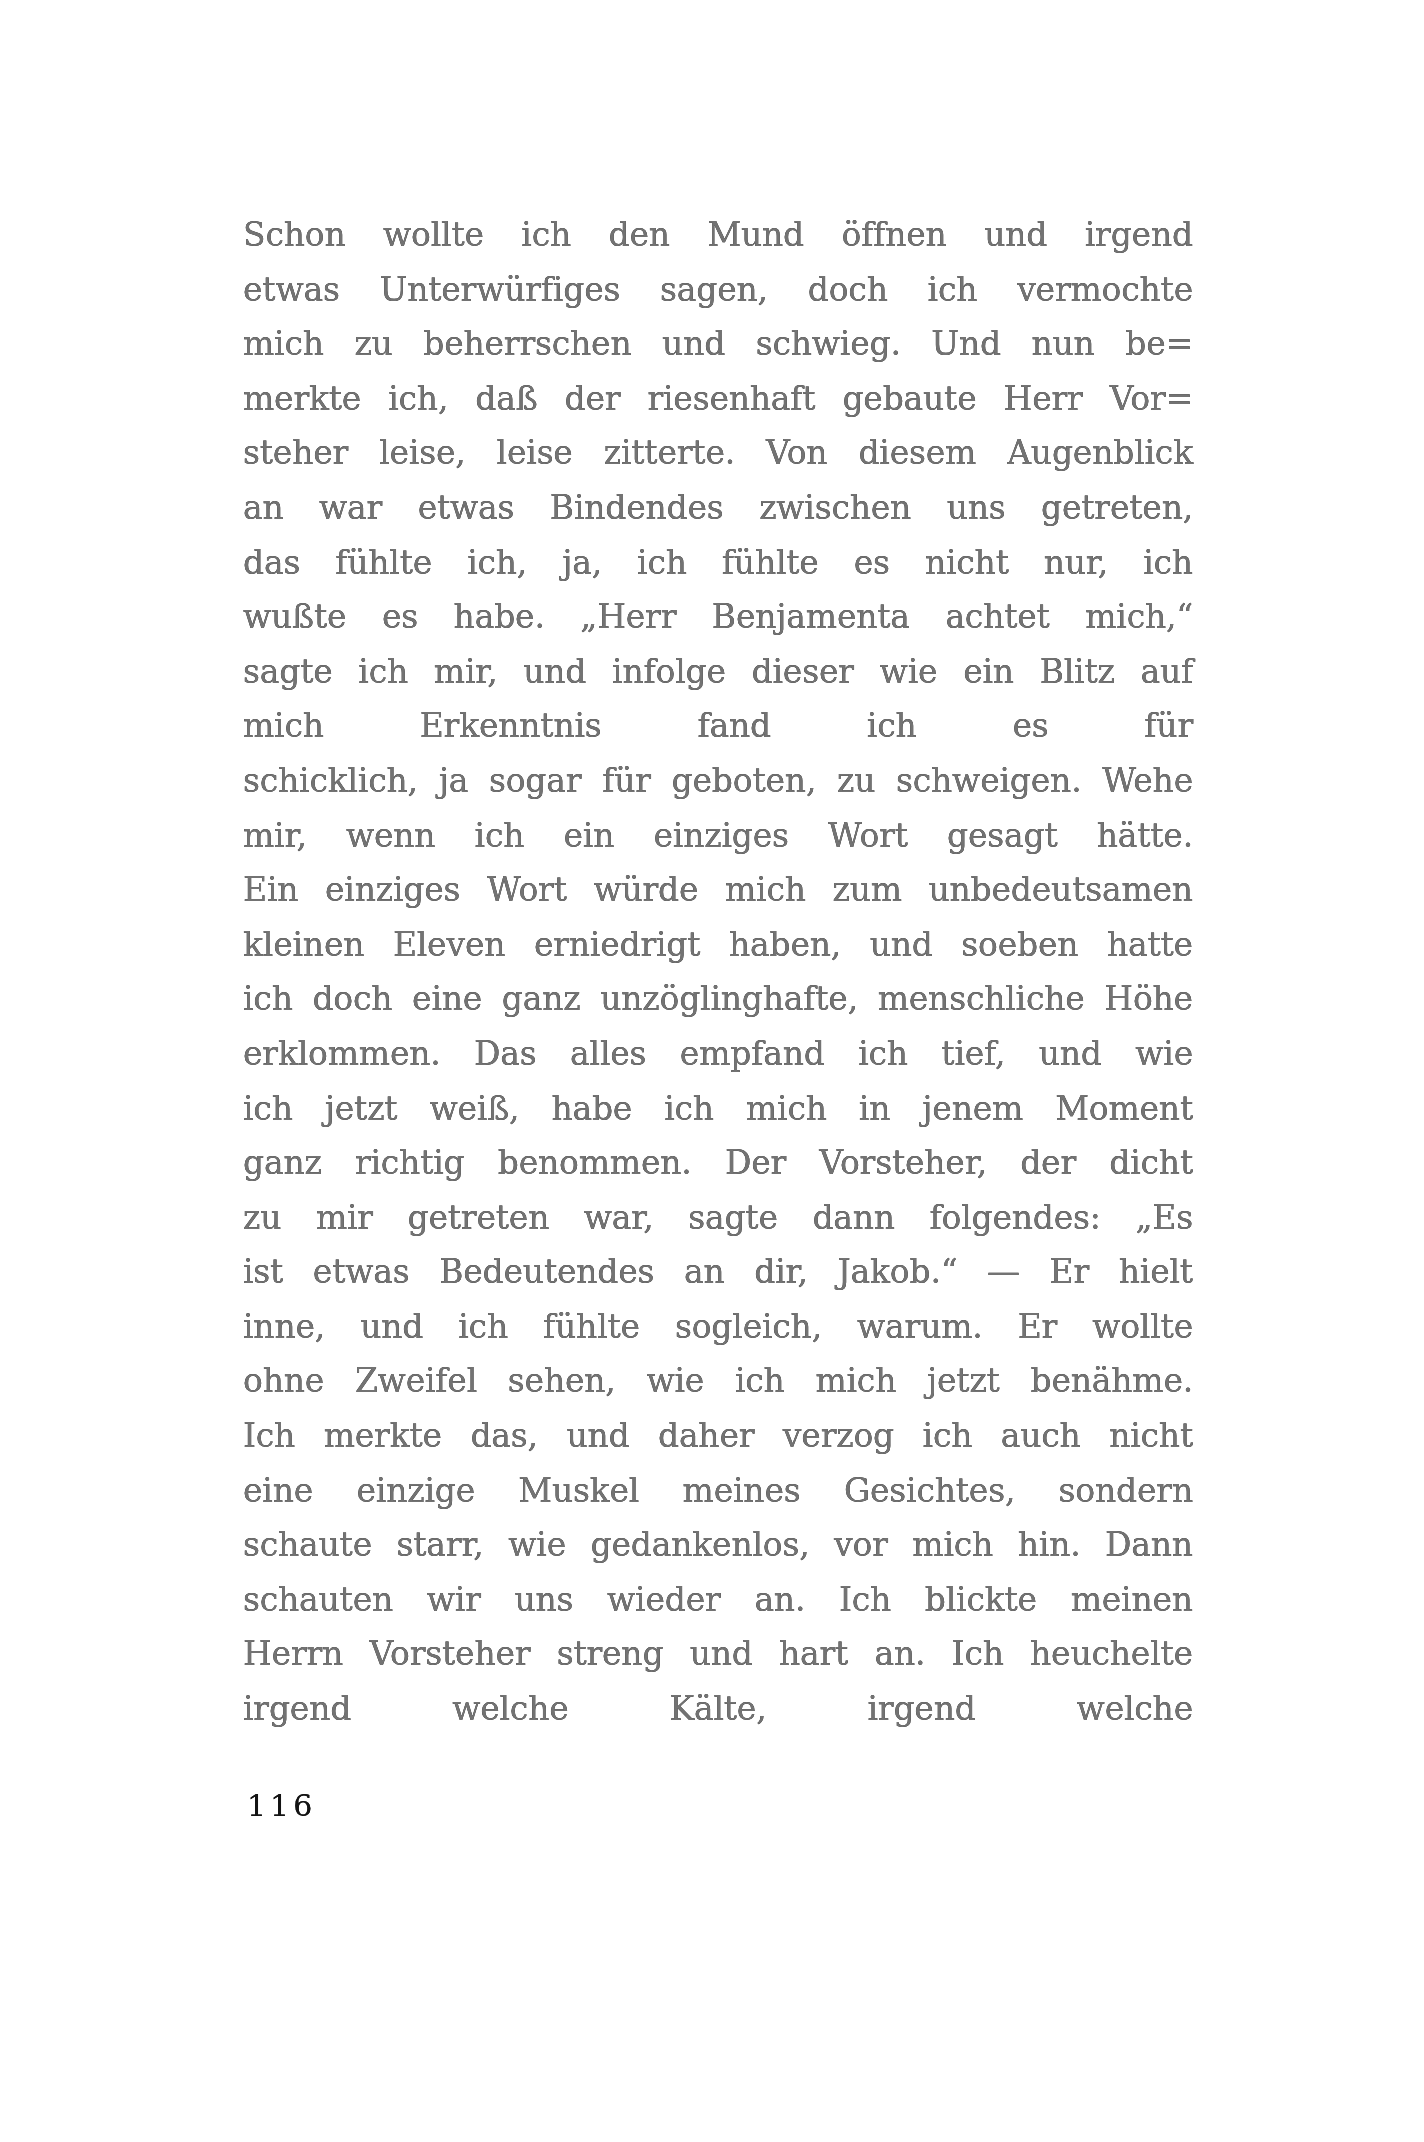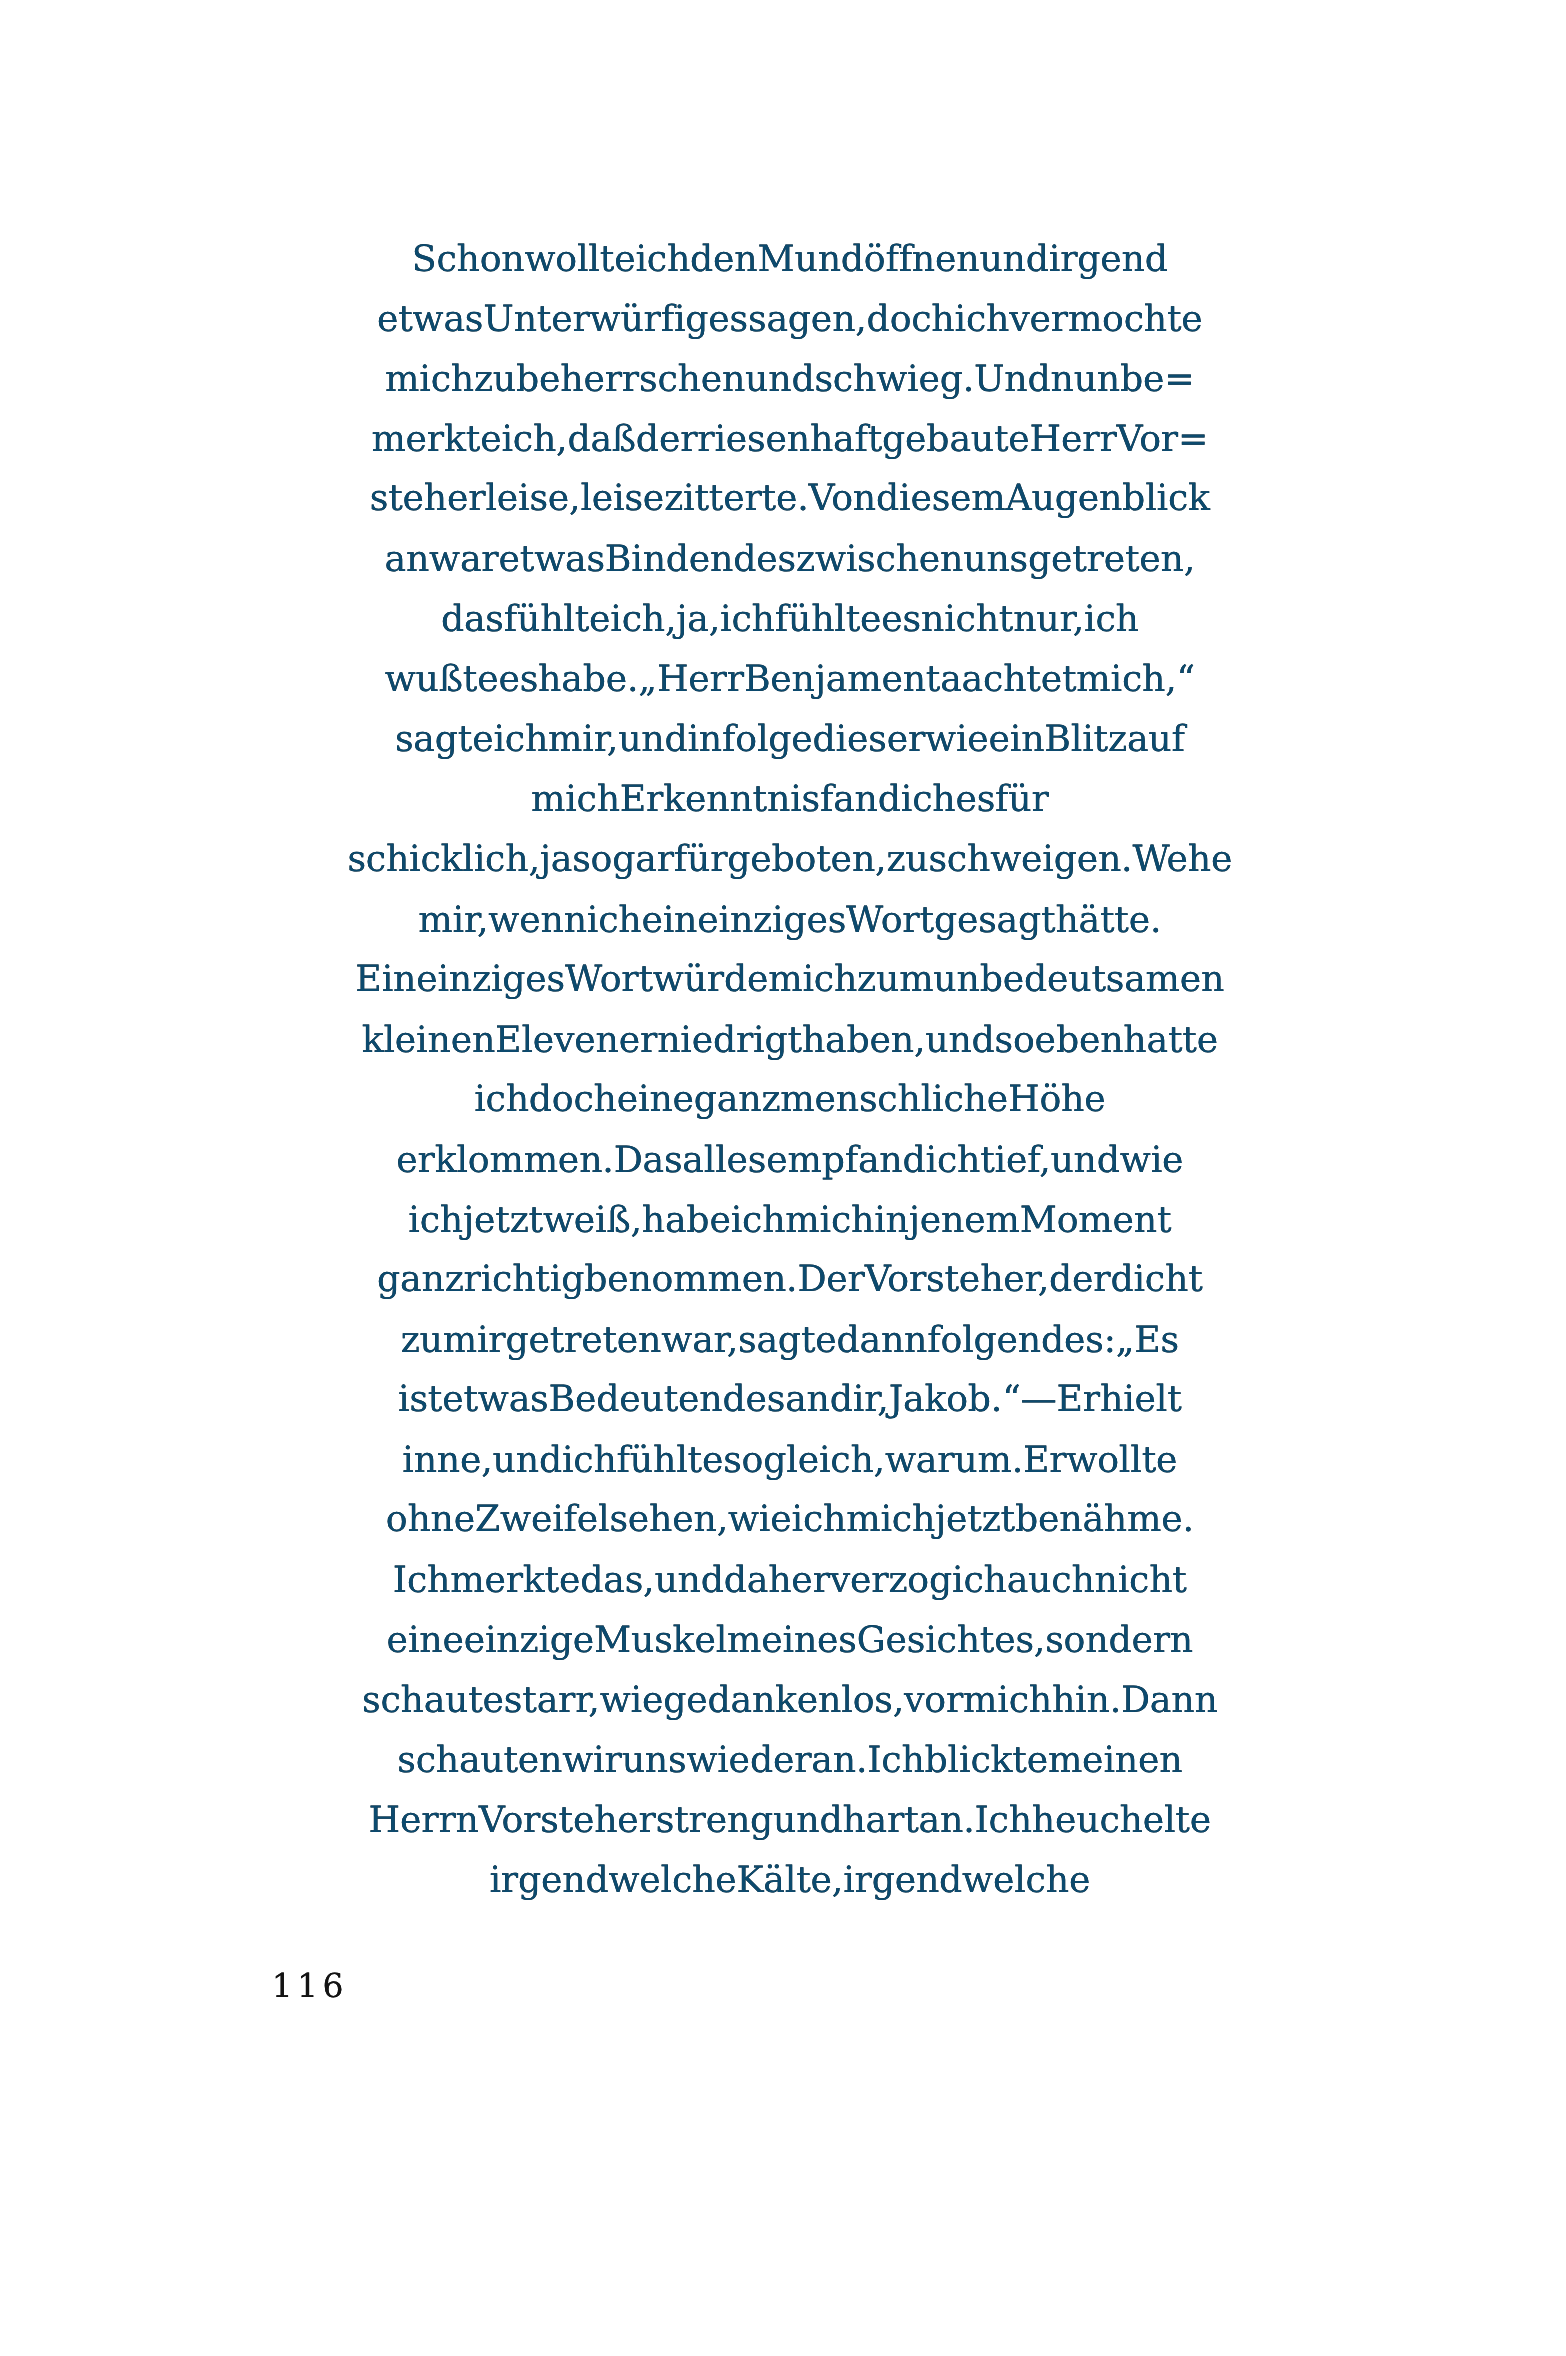--- a/index.html
+++ b/index.html
@@ -22,26 +22,26 @@
   }
   .text-block {
     position: absolute;
     left: 243px;
     top: 208px;
     width: 950px;
   }
   .text-line {
     display: flex;
     flex-wrap: nowrap;
-    justify-content: center;
+    justify-content: space-between;
     line-height: 54.6px;
     font-size: 33px;
     letter-spacing: -0.2px;
     white-space: pre;
-    color: #0c4a6e;
+    color: #737373;
     
     text-shadow: 0 0 0.4px #131313;
   }
   .text-line span {
     display: inline-block;
   }
   .page-number {
     position: absolute;
     left: 247px;
     top: 1742px;
@@ -65,21 +65,21 @@
       <div class="text-line"><span>steher</span><span>leise,</span><span>leise</span><span>zitterte.</span><span>Von</span><span>diesem</span><span>Augenblick</span></div>
       <div class="text-line"><span>an</span><span>war</span><span>etwas</span><span>Bindendes</span><span>zwischen</span><span>uns</span><span>getreten,</span></div>
       <div class="text-line"><span>das</span><span>fühlte</span><span>ich,</span><span>ja,</span><span>ich</span><span>fühlte</span><span>es</span><span>nicht</span><span>nur,</span><span>ich</span></div>
       <div class="text-line"><span>wußte</span><span>es</span><span>habe.</span><span>„Herr</span><span>Benjamenta</span><span>achtet</span><span>mich,“</span></div>
       <div class="text-line"><span>sagte</span><span>ich</span><span>mir,</span><span>und</span><span>infolge</span><span>dieser</span><span>wie</span><span>ein</span><span>Blitz</span><span>auf</span></div>
       <div class="text-line"><span>mich</span><span>Erkenntnis</span><span>fand</span><span>ich</span><span>es</span><span>für</span></div>
       <div class="text-line"><span>schicklich,</span><span>ja</span><span>sogar</span><span>für</span><span>geboten,</span><span>zu</span><span>schweigen.</span><span>Wehe</span></div>
       <div class="text-line"><span>mir,</span><span>wenn</span><span>ich</span><span>ein</span><span>einziges</span><span>Wort</span><span>gesagt</span><span>hätte.</span></div>
       <div class="text-line"><span>Ein</span><span>einziges</span><span>Wort</span><span>würde</span><span>mich</span><span>zum</span><span>unbedeutsamen</span></div>
       <div class="text-line"><span>kleinen</span><span>Eleven</span><span>erniedrigt</span><span>haben,</span><span>und</span><span>soeben</span><span>hatte</span></div>
-      <div class="text-line"><span>ich</span><span>doch</span><span>eine</span><span>ganz</span><span>menschliche</span><span>Höhe</span></div>
+      <div class="text-line"><span>ich</span><span>doch</span><span>eine</span><span>ganz</span><span>unzöglinghafte,</span><span>menschliche</span><span>Höhe</span></div>
       <div class="text-line"><span>erklommen.</span><span>Das</span><span>alles</span><span>empfand</span><span>ich</span><span>tief,</span><span>und</span><span>wie</span></div>
       <div class="text-line"><span>ich</span><span>jetzt</span><span>weiß,</span><span>habe</span><span>ich</span><span>mich</span><span>in</span><span>jenem</span><span>Moment</span></div>
       <div class="text-line"><span>ganz</span><span>richtig</span><span>benommen.</span><span>Der</span><span>Vorsteher,</span><span>der</span><span>dicht</span></div>
       <div class="text-line"><span>zu</span><span>mir</span><span>getreten</span><span>war,</span><span>sagte</span><span>dann</span><span>folgendes:</span><span>„Es</span></div>
       <div class="text-line"><span>ist</span><span>etwas</span><span>Bedeutendes</span><span>an</span><span>dir,</span><span>Jakob.“</span><span>—</span><span>Er</span><span>hielt</span></div>
       <div class="text-line"><span>inne,</span><span>und</span><span>ich</span><span>fühlte</span><span>sogleich,</span><span>warum.</span><span>Er</span><span>wollte</span></div>
       <div class="text-line"><span>ohne</span><span>Zweifel</span><span>sehen,</span><span>wie</span><span>ich</span><span>mich</span><span>jetzt</span><span>benähme.</span></div>
       <div class="text-line"><span>Ich</span><span>merkte</span><span>das,</span><span>und</span><span>daher</span><span>verzog</span><span>ich</span><span>auch</span><span>nicht</span></div>
       <div class="text-line"><span>eine</span><span>einzige</span><span>Muskel</span><span>meines</span><span>Gesichtes,</span><span>sondern</span></div>
       <div class="text-line"><span>schaute</span><span>starr,</span><span>wie</span><span>gedankenlos,</span><span>vor</span><span>mich</span><span>hin.</span><span>Dann</span></div>

